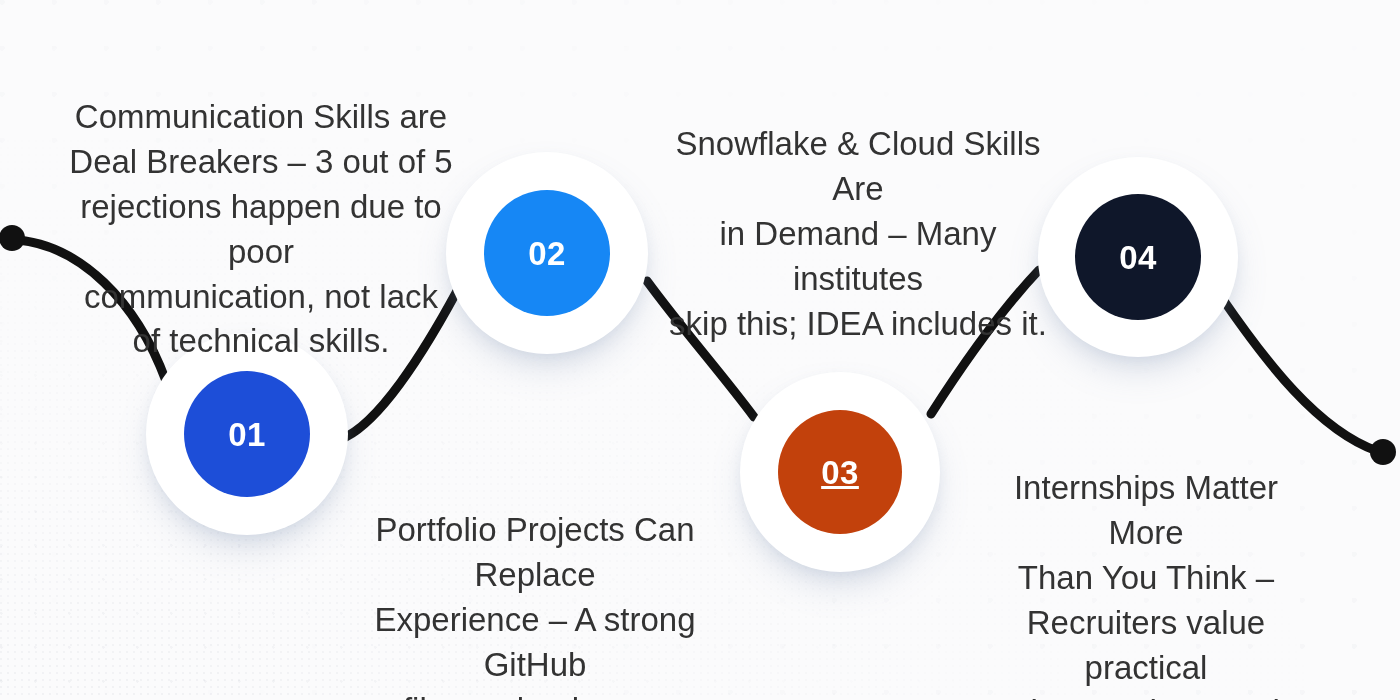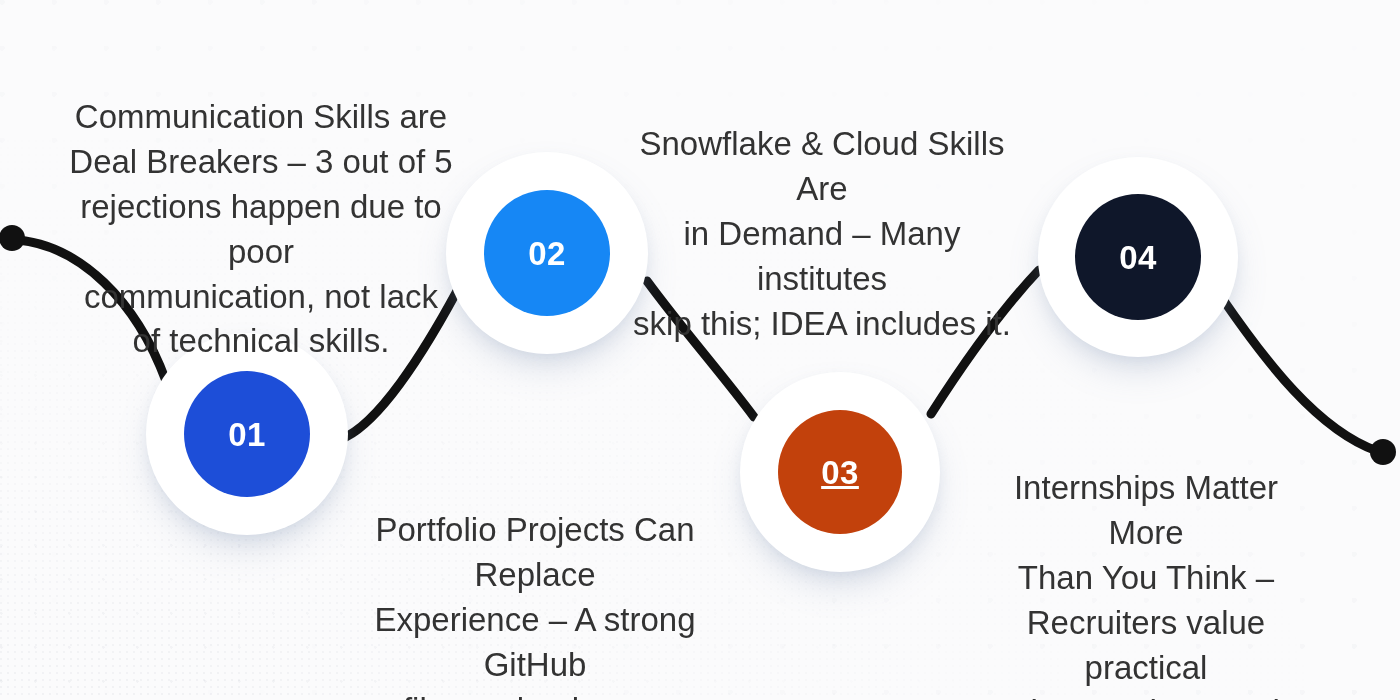--- a/index.html
+++ b/index.html
@@ -102,21 +102,21 @@
     text-align: center;
     color: #333333;
     font-size: 33px;
     line-height: 1.36;
     font-weight: 400;
     white-space: pre-line;
   }
 
   #caption-01 { left: 66px;  top: 95px;  width: 390px; }
   #caption-02 { left: 326px; top: 492px; width: 418px; }
-  #caption-03 { left: 632px; top: 122px; width: 380px; }
+  #caption-03 { left: 668px; top: 122px; width: 380px; }
   #caption-04 { left: 976px; top: 466px; width: 340px; }
 </style>
 </head>
 <body>
 
 <div id="stage" style="background: rgb(251, 251, 252);">
 
   <div class="texture texture-fine"></div>
   <div class="texture texture-blobs"></div>
   <div class="texture texture-sparse"></div>

